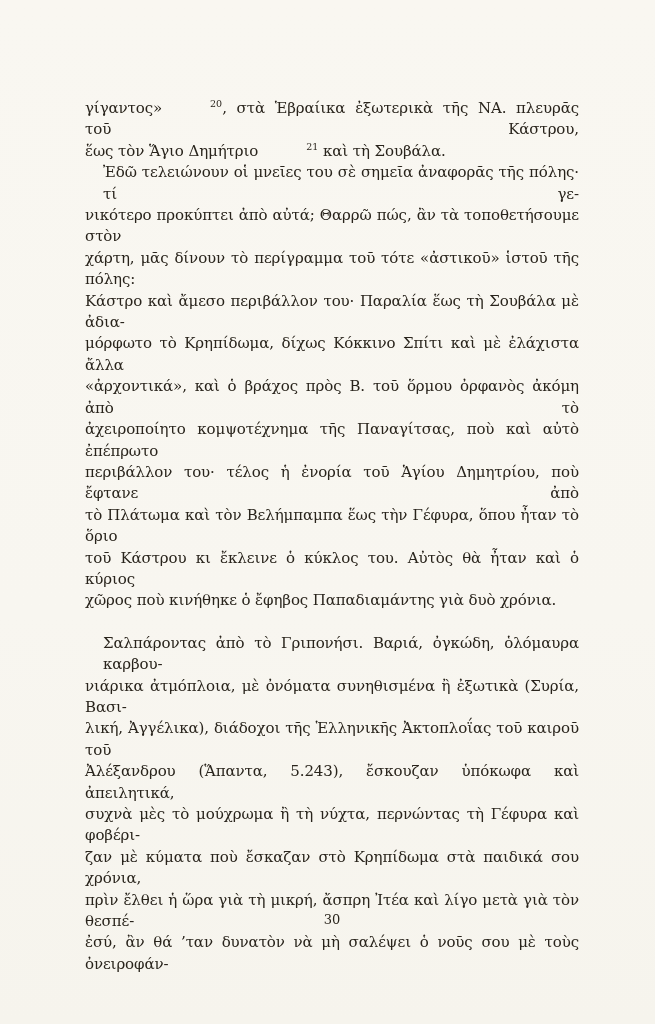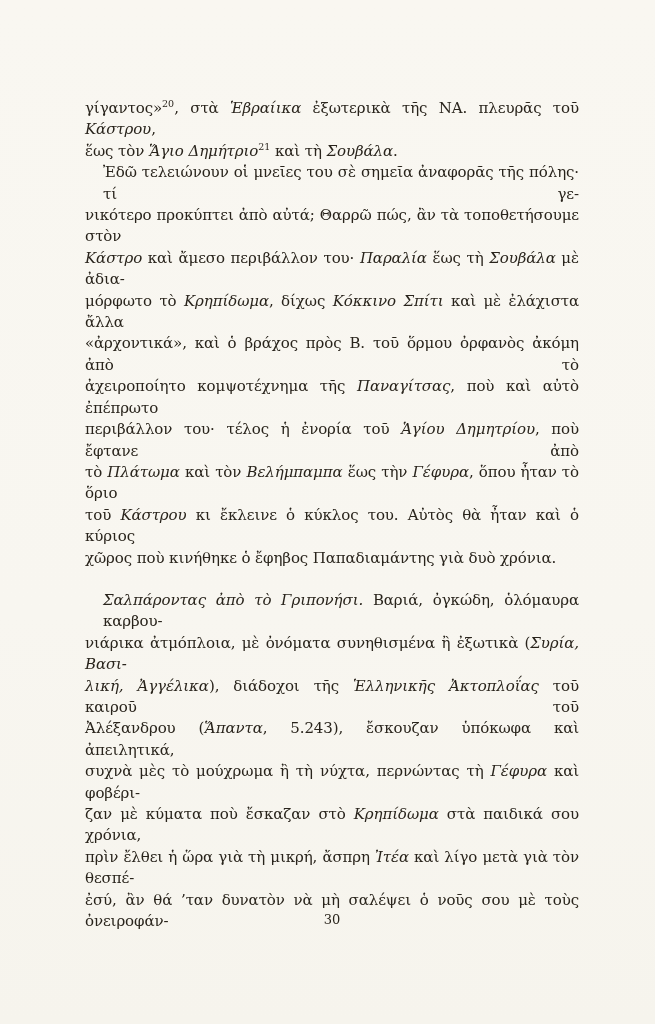--- a/index.html
+++ b/index.html
@@ -27,26 +27,27 @@
   .line {
     font-size: 15px;
     line-height: 21.4px;
     letter-spacing: -0.1px;
     text-align: justify;
     text-align-last: justify;
     white-space: normal;
   }
   .line.indent { padding-left: 18px; }
   .line.end { text-align-last: left; }
-  .it { font-style: italic; }
+  .it { }
   sup {
     font-size: 9.5px;
     line-height: 0;
     vertical-align: super;
     letter-spacing: 0;
+    margin-left: 48px;
   }
   .page-number {
     position: absolute;
     top: 912px;
     left: 85px;
     width: 494px;
     text-align: center;
     font-size: 13px;
     color: #29241c;
   }
@@ -57,20 +58,21 @@
 <div class="page">
   <main class="text-block">
     <div class="body-text">
         <div class="para">
           <div class="line"><span>γίγαντος»</span><sup>20</sup><span>, στὰ </span><span class="it">Ἑβραίικα</span><span> ἐξωτερικὰ τῆς ΝΑ. πλευρᾶς τοῦ </span><span class="it">Κάστρου</span><span>,</span></div>
           <div class="line end"><span>ἕως τὸν </span><span class="it">Ἅγιο Δημήτριο</span><sup>21</sup><span> καὶ τὴ </span><span class="it">Σουβάλα</span><span>.</span></div>
         </div>
         <div class="para">
           <div class="line indent"><span>Ἐδῶ τελειώνουν οἱ μνεῖες του σὲ σημεῖα ἀναφορᾶς τῆς πόλης· τί γε-</span></div>
           <div class="line"><span>νικότερο προκύπτει ἀπὸ αὐτά; Θαρρῶ πώς, ἂν τὰ τοποθετήσουμε στὸν</span></div>
+          <div class="line"><span>χάρτη, μᾶς δίνουν τὸ περίγραμμα τοῦ τότε «ἀστικοῦ» ἱστοῦ τῆς πόλης:</span></div>
           <div class="line"><span class="it">Κάστρο</span><span> καὶ ἄμεσο περιβάλλον του· </span><span class="it">Παραλία</span><span> ἕως τὴ </span><span class="it">Σουβάλα</span><span> μὲ ἀδια-</span></div>
           <div class="line"><span>μόρφωτο τὸ </span><span class="it">Κρηπίδωμα</span><span>, δίχως </span><span class="it">Κόκκινο Σπίτι</span><span> καὶ μὲ ἐλάχιστα ἄλλα</span></div>
           <div class="line"><span>«ἀρχοντικά», καὶ ὁ βράχος πρὸς Β. τοῦ ὅρμου ὀρφανὸς ἀκόμη ἀπὸ τὸ</span></div>
           <div class="line"><span>ἀχειροποίητο κομψοτέχνημα τῆς </span><span class="it">Παναγίτσας</span><span>, ποὺ καὶ αὐτὸ ἐπέπρωτο</span></div>
           <div class="line"><span>περιβάλλον του· τέλος ἡ ἐνορία τοῦ </span><span class="it">Ἁγίου Δημητρίου</span><span>, ποὺ ἔφτανε ἀπὸ</span></div>
           <div class="line"><span>τὸ </span><span class="it">Πλάτωμα</span><span> καὶ τὸν </span><span class="it">Βελήμπαμπα</span><span> ἕως τὴν </span><span class="it">Γέφυρα</span><span>, ὅπου ἦταν τὸ ὅριο</span></div>
           <div class="line"><span>τοῦ </span><span class="it">Κάστρου</span><span> κι ἔκλεινε ὁ κύκλος του. Αὐτὸς θὰ ἦταν καὶ ὁ κύριος</span></div>
           <div class="line end"><span>χῶρος ποὺ κινήθηκε ὁ ἔφηβος Παπαδιαμάντης γιὰ δυὸ χρόνια.</span></div>
         </div>
         <div class="para gap">

